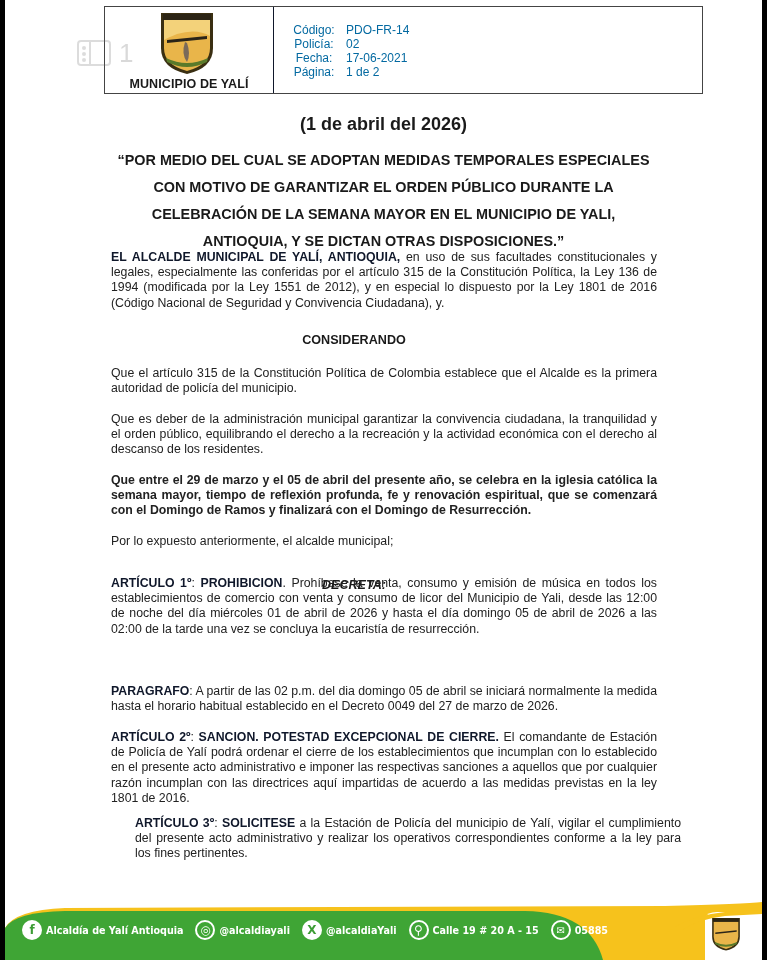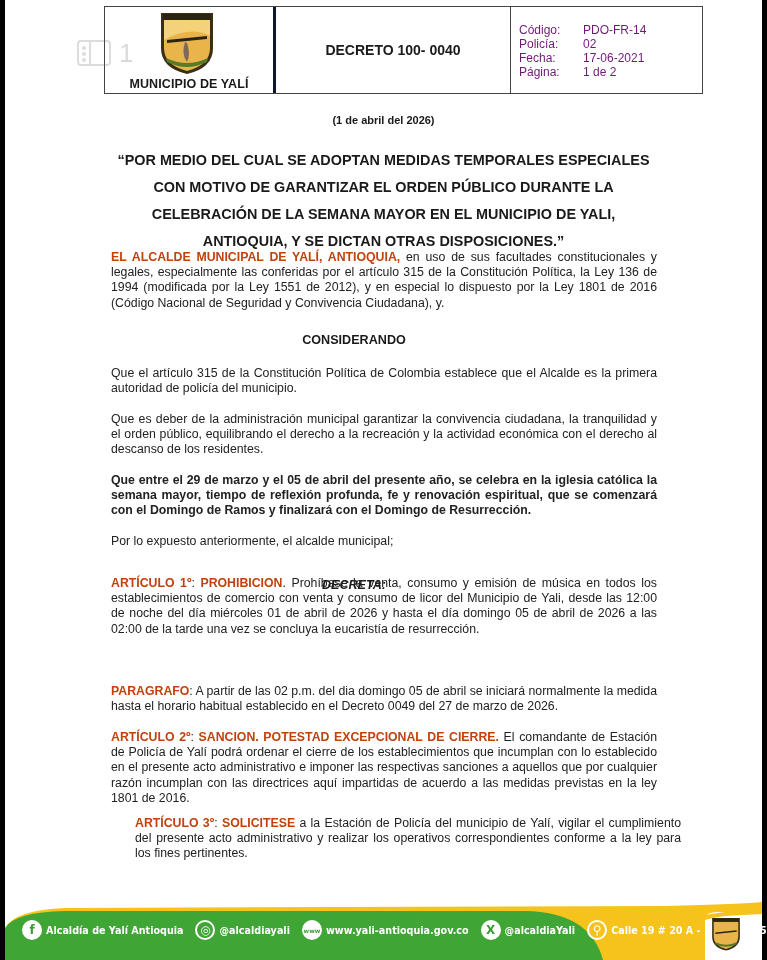--- a/index.html
+++ b/index.html
@@ -27,48 +27,48 @@
   .viewer-ghost .pages-icon i {
     position: absolute; left: 3px; width: 4px; height: 4px; background: #666; border-radius: 50%;
   }
   .viewer-ghost .page-num { font-size: 26px; color: #555; }
 
   
   .hdr {
     position: absolute; left: 104px; top: 6px; width: 599px; height: 88px;
     border: 1px solid #444; box-sizing: border-box; display: flex;
   }
-  .hdr .c1 { width: 168px; border-right: 3px solid #0f172a; position: relative; }
+  .hdr .c1 { width: 168px; border-right: 1px solid #0f172a; position: relative; }
   .hdr .c2 { width: 234px; border-right: 1px solid #444; display: flex; align-items: center; justify-content: center; }
-  .hdr .c3 { flex: 1; padding: 16px 0 0 8px; font-size: 12px; line-height: 14px; color: #701a75; }
+  .hdr .c3 { flex: 1; padding: 16px 0 0 8px; font-size: 12px; line-height: 14px; color: #0369a1; text-align: center; }
   .crest {
     position: absolute; left: 52px; top: 3px; width: 60px; height: 66px;
   }
   .muni-name {
     position: absolute; left: 0; right: 0; bottom: 2px; text-align: center;
     font-weight: bold; font-size: 12.5px; letter-spacing: 0.1px;
   }
   .decree-no { font-weight: bold; font-size: 14px; }
   .meta-row { display: flex; }
   .meta-row .k { width: 64px; }
 
   .date-line {
     position: absolute; left: 0; width: 767px; top: 114px; text-align: center;
-    font-weight: bold; font-size: 11px;
+    font-weight: bold; font-size: 18px;
   }
   .title {
     position: absolute; left: 110px; width: 547px; top: 147px; text-align: center;
     font-weight: bold; font-size: 14.4px; line-height: 27px;
   }
 
   .body-text {
     position: absolute; left: 111px; width: 546px;
     font-size: 12.3px; line-height: 15.2px; text-align: justify; color: #222;
   }
-  .body-text b { color: #c2410c; }
+  .body-text b { color: #0f172a; }
   .section-head {
     position: absolute; left: 0; width: 708px; text-align: center;
     font-weight: bold; font-size: 12.6px;
   }
 
   
   .footer { position: absolute; left: 5px; right: 5px; bottom: 0; height: 72px; }
   .footer svg.bg { position: absolute; left: 0; top: 0; width: 757px; height: 72px; }
   .footer-items {
     position: absolute; left: 17px; top: 30px; height: 24px;
@@ -97,23 +97,20 @@
       <path d="M4 3 H56 V38 Q56 58 30 64 Q4 58 4 38 Z" fill="#3a2f12"></path>
       <path d="M7 10 H53 V38 Q53 55 30 61 Q7 55 7 38 Z" fill="#e9b54a"></path>
       <path d="M7 10 H53 V26 Q40 18 20 24 Q10 28 7 30 Z" fill="#f3d27a"></path>
       <path d="M10 30 L50 26 L50 29 L10 33 Z" fill="#2a2418"></path>
       <path d="M28 32 Q24 44 30 52 Q34 44 30 33 Z" fill="#7a6a5a"></path>
       <path d="M9 48 Q30 58 51 48 L50 52 Q30 62 10 52 Z" fill="#5a7a2a"></path>
       <rect x="6" y="4" width="48" height="6" fill="#2b2414"></rect>
     </svg>
     <div class="muni-name">MUNICIPIO DE YALÍ</div>
   </div>
-  <div class="c2">
-    <span class="decree-no">DECRETO 100- 0040</span>
-  </div>
   <div class="c3">
     <div class="meta-row">
       <span class="k">Código:</span>
       <span>PDO-FR-14</span>
     </div>
     <div class="meta-row">
       <span class="k">Policía:</span>
       <span>02</span>
     </div>
     <div class="meta-row">
@@ -175,24 +172,20 @@
   <div class="footer-items">
     <div class="fi">
       <span class="ic">f</span>
       <span>Alcaldía de Yalí Antioquia</span>
     </div>
     <div class="fi">
       <span class="ic ring">◎</span>
       <span>@alcaldiayali</span>
     </div>
     <div class="fi">
-      <span class="ic" style="font-size:6px;">www</span>
-      <span>www.yali-antioquia.gov.co</span>
-    </div>
-    <div class="fi">
       <span class="ic">X</span>
       <span>@alcaldiaYali</span>
     </div>
     <div class="fi">
       <span class="ic ring">⚲</span>
       <span>Calle 19 # 20 A - 15</span>
     </div>
     <div class="fi">
       <span class="ic ring" style="font-size:10px;">✉</span>
       <span>05885</span>

